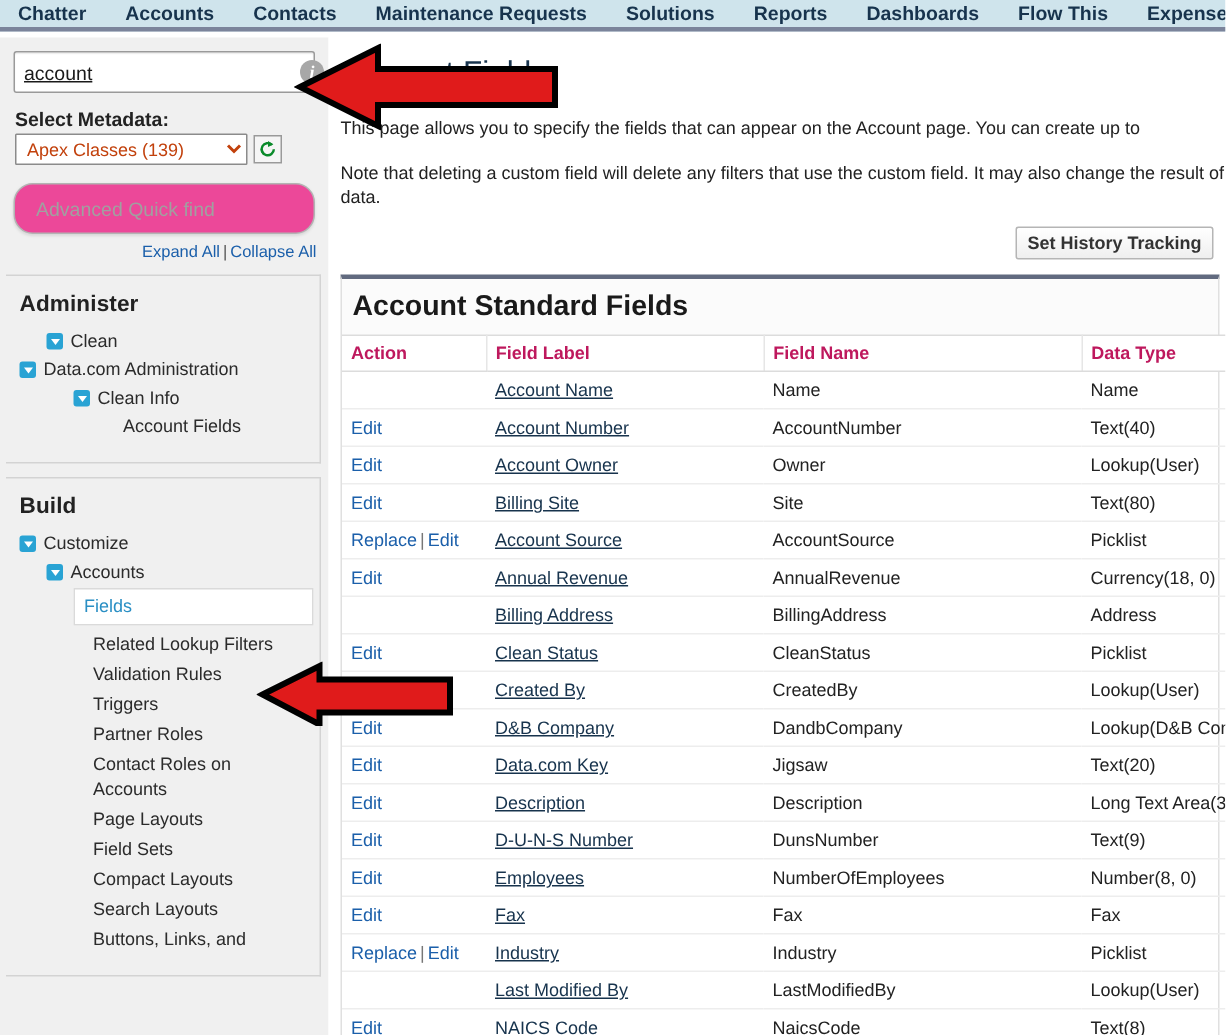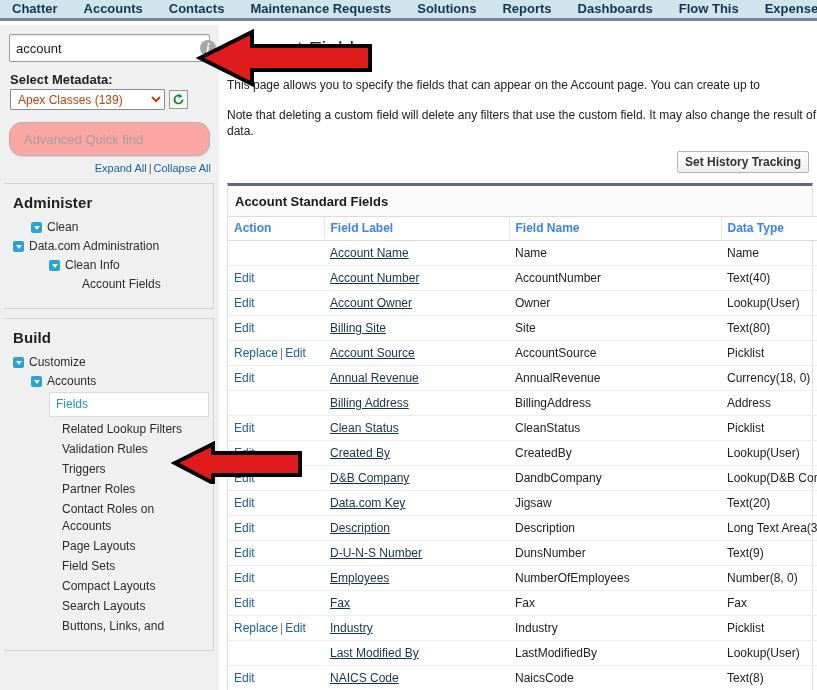--- a/index.html
+++ b/index.html
@@ -52,20 +52,21 @@
   }
   .search-input {
     flex: 1;
     border: 0; outline: none;
     font-family: "Liberation Sans", sans-serif;
     font-size: 13px;
     color: #1a1a1a;
     padding: 0 6px;
     background: transparent;
     height: 30px;
+    text-decoration: underline;
   }
   .caret-bar {
     width: 1px; height: 14px; background: #222; margin-right: 2px;
   }
   .info-icon {
     width: 16px; height: 16px; border-radius: 50%;
     background: #a7a7a7; color: #ffffff;
     font-family: "Liberation Serif", serif;
     font-style: italic; font-weight: bold;
     font-size: 12px; line-height: 16px; text-align: center;
@@ -94,21 +95,21 @@
     display: flex; align-items: center; justify-content: center;
     cursor: pointer;
   }
   .refresh-btn svg { display: block; }
 
   .quickfind {
     margin: 12px 9px 0 9px;
     height: 26px;
     border: 1px solid #b3b3b3;
     border-radius: 13px;
-    background: #fca5a5;
+    background: #ec4899;
     display: flex; align-items: center;
     padding: 16px 12px;
     box-shadow: 0 1px 2px rgba(0,0,0,.10);
   }
   .quickfind-input {
     flex: 1; border: 0; outline: none; background: transparent;
     font-family: "Liberation Sans", sans-serif;
     font-size: 13px; color: #333;
   }
   .quickfind-input::placeholder { color: #a0a0a0; }
@@ -210,32 +211,32 @@
     padding: 3px 7px;
     cursor: pointer;
   }
   .panel {
     margin: 10px 4px 0 8px;
     border: 1px solid #e0e0e0;
     border-top: 3px solid #616a7f;
     background: #ffffff;
   }
   .panel-title {
-    font-size: 13px; font-weight: bold; color: #1a1a1a;
+    font-size: 19px; font-weight: bold; color: #1a1a1a;
     padding: 8px 0 7px 7px;
     background: #fbfbfb;
   }
   table.fields {
     width: 100%;
     border-collapse: collapse;
     table-layout: fixed;
   }
   table.fields th {
     text-align: left;
-    font-size: 12px; font-weight: bold; color: #3b82f6;
+    font-size: 12px; font-weight: bold; color: #be185d;
     padding: 4px 0 5px 6px;
     border-top: 1px solid #dcdcdc;
     border-bottom: 1px solid #dcdcdc;
     border-right: 1px solid #e6e6e6;
     background: #ffffff;
     white-space: nowrap;
   }
   table.fields th:last-child { border-right: 0; }
   table.fields td {
     font-size: 12px; color: #222222;

